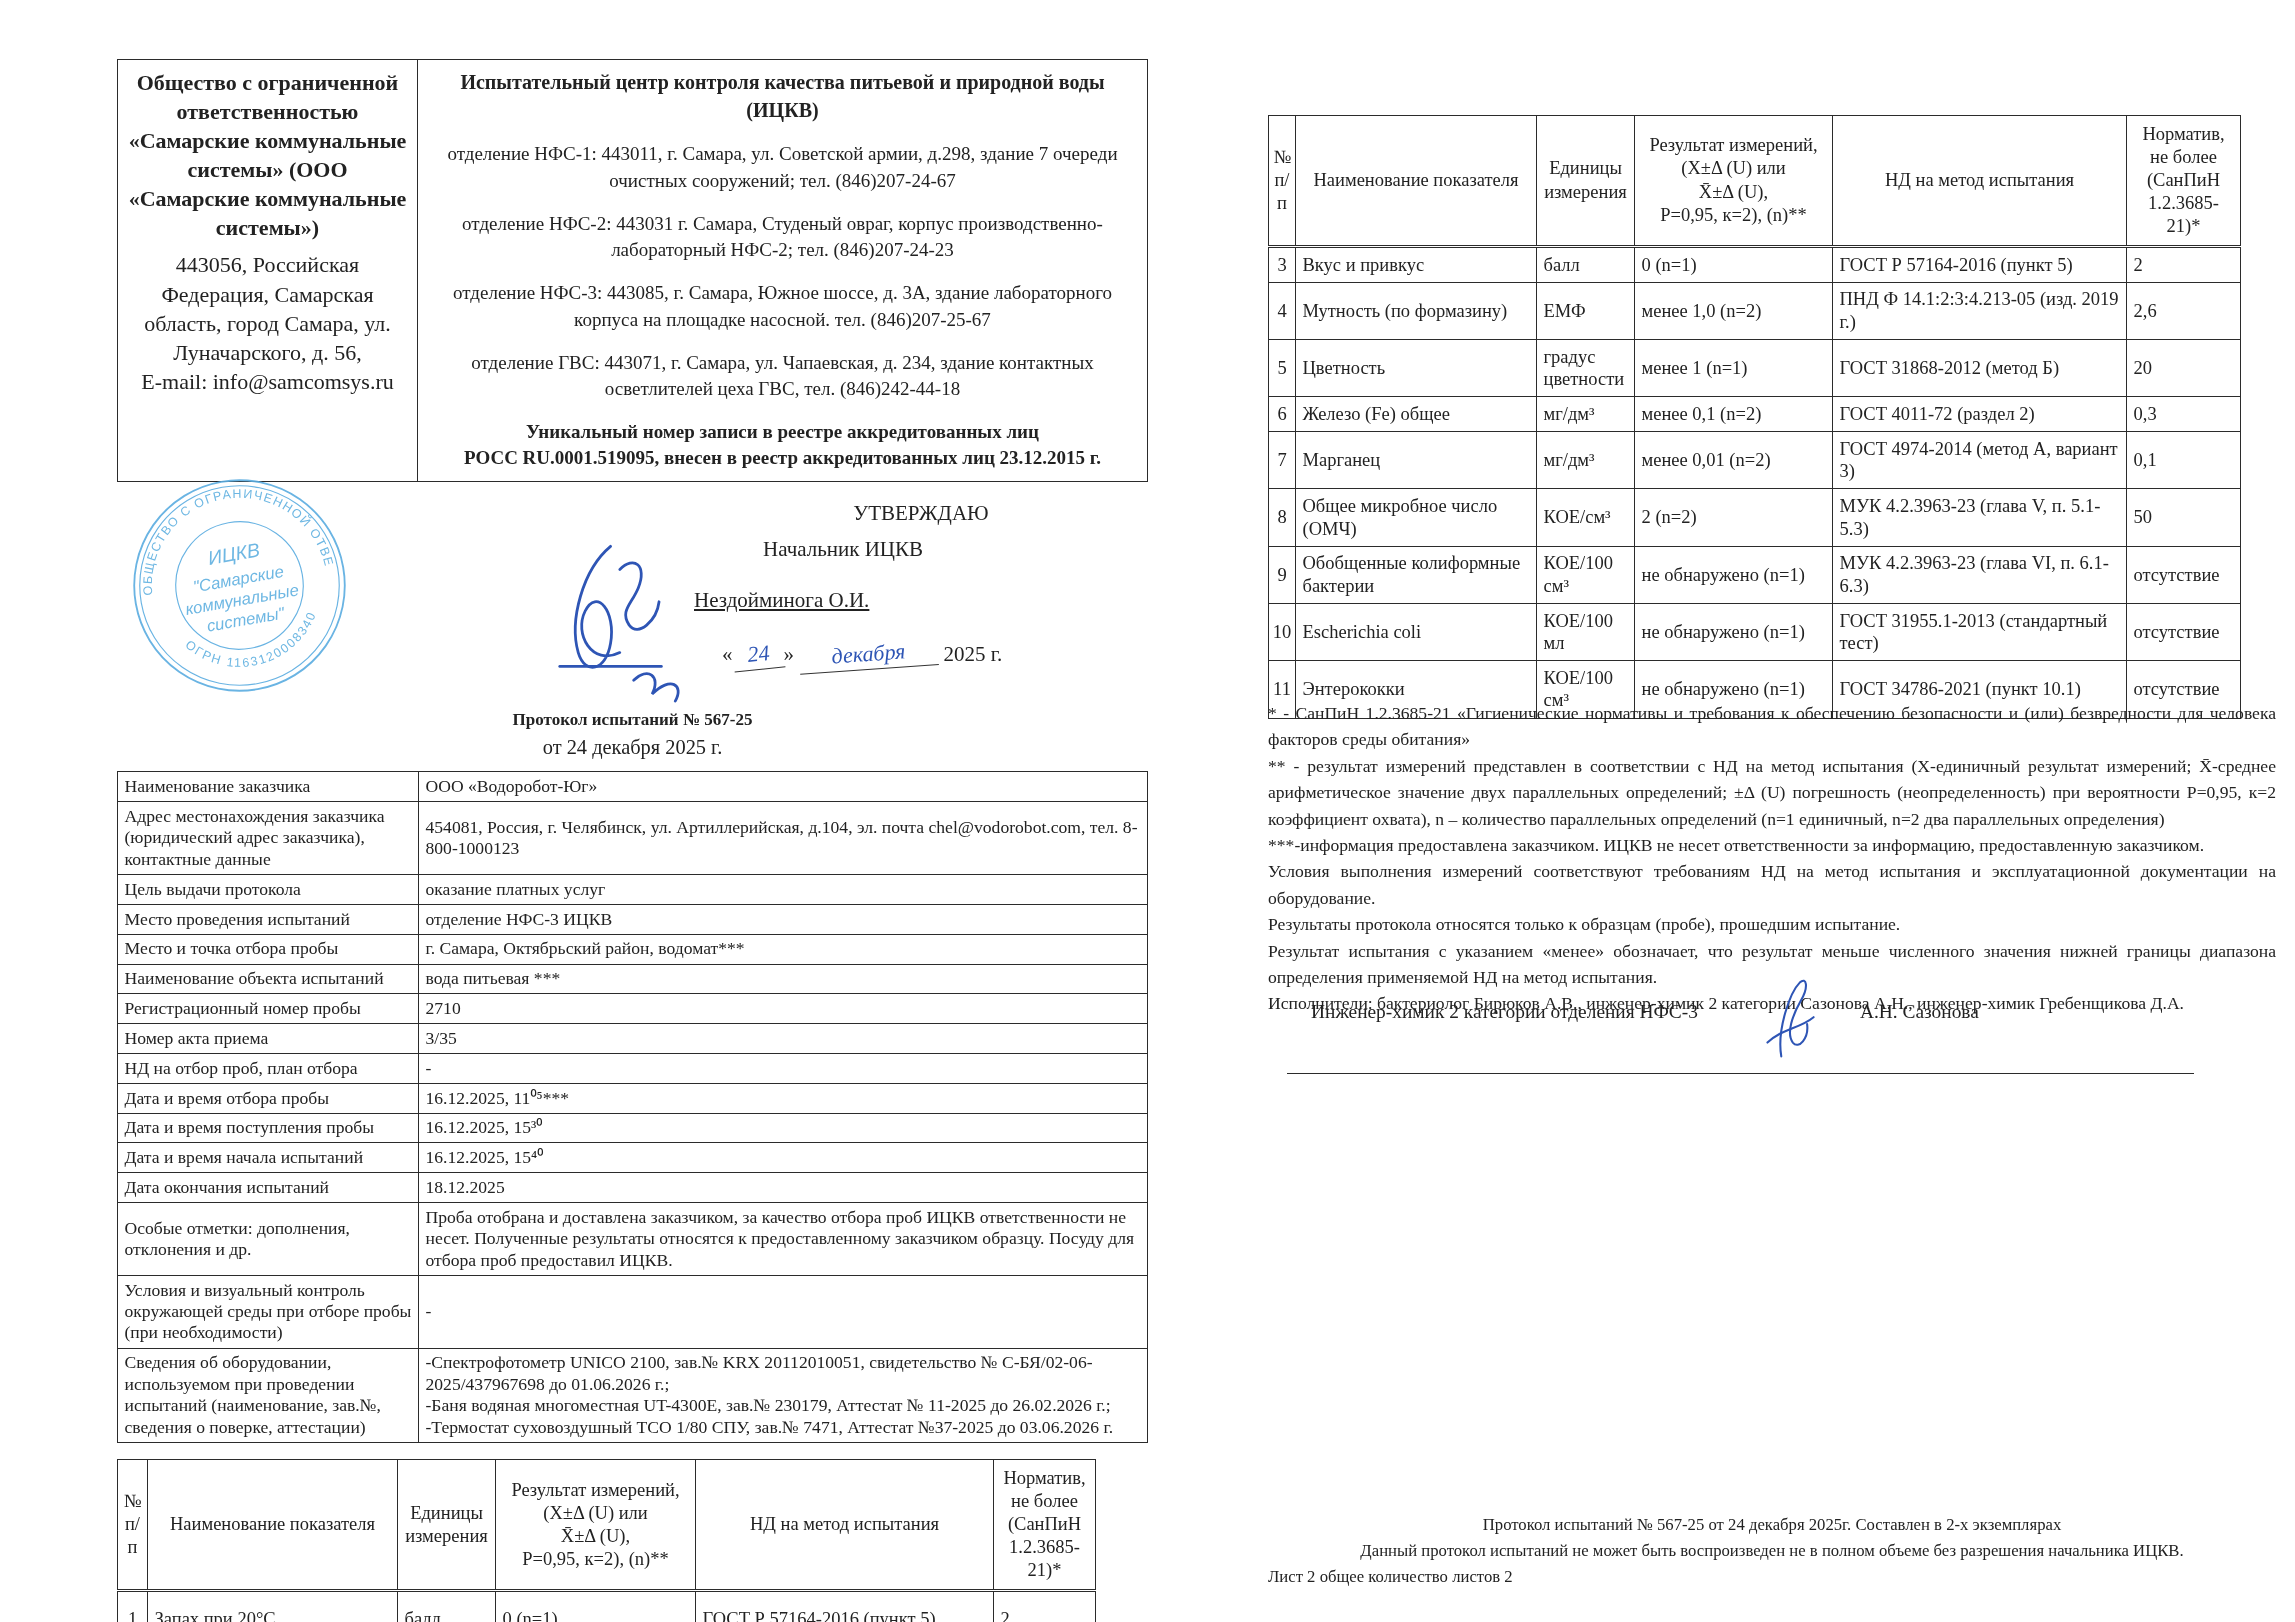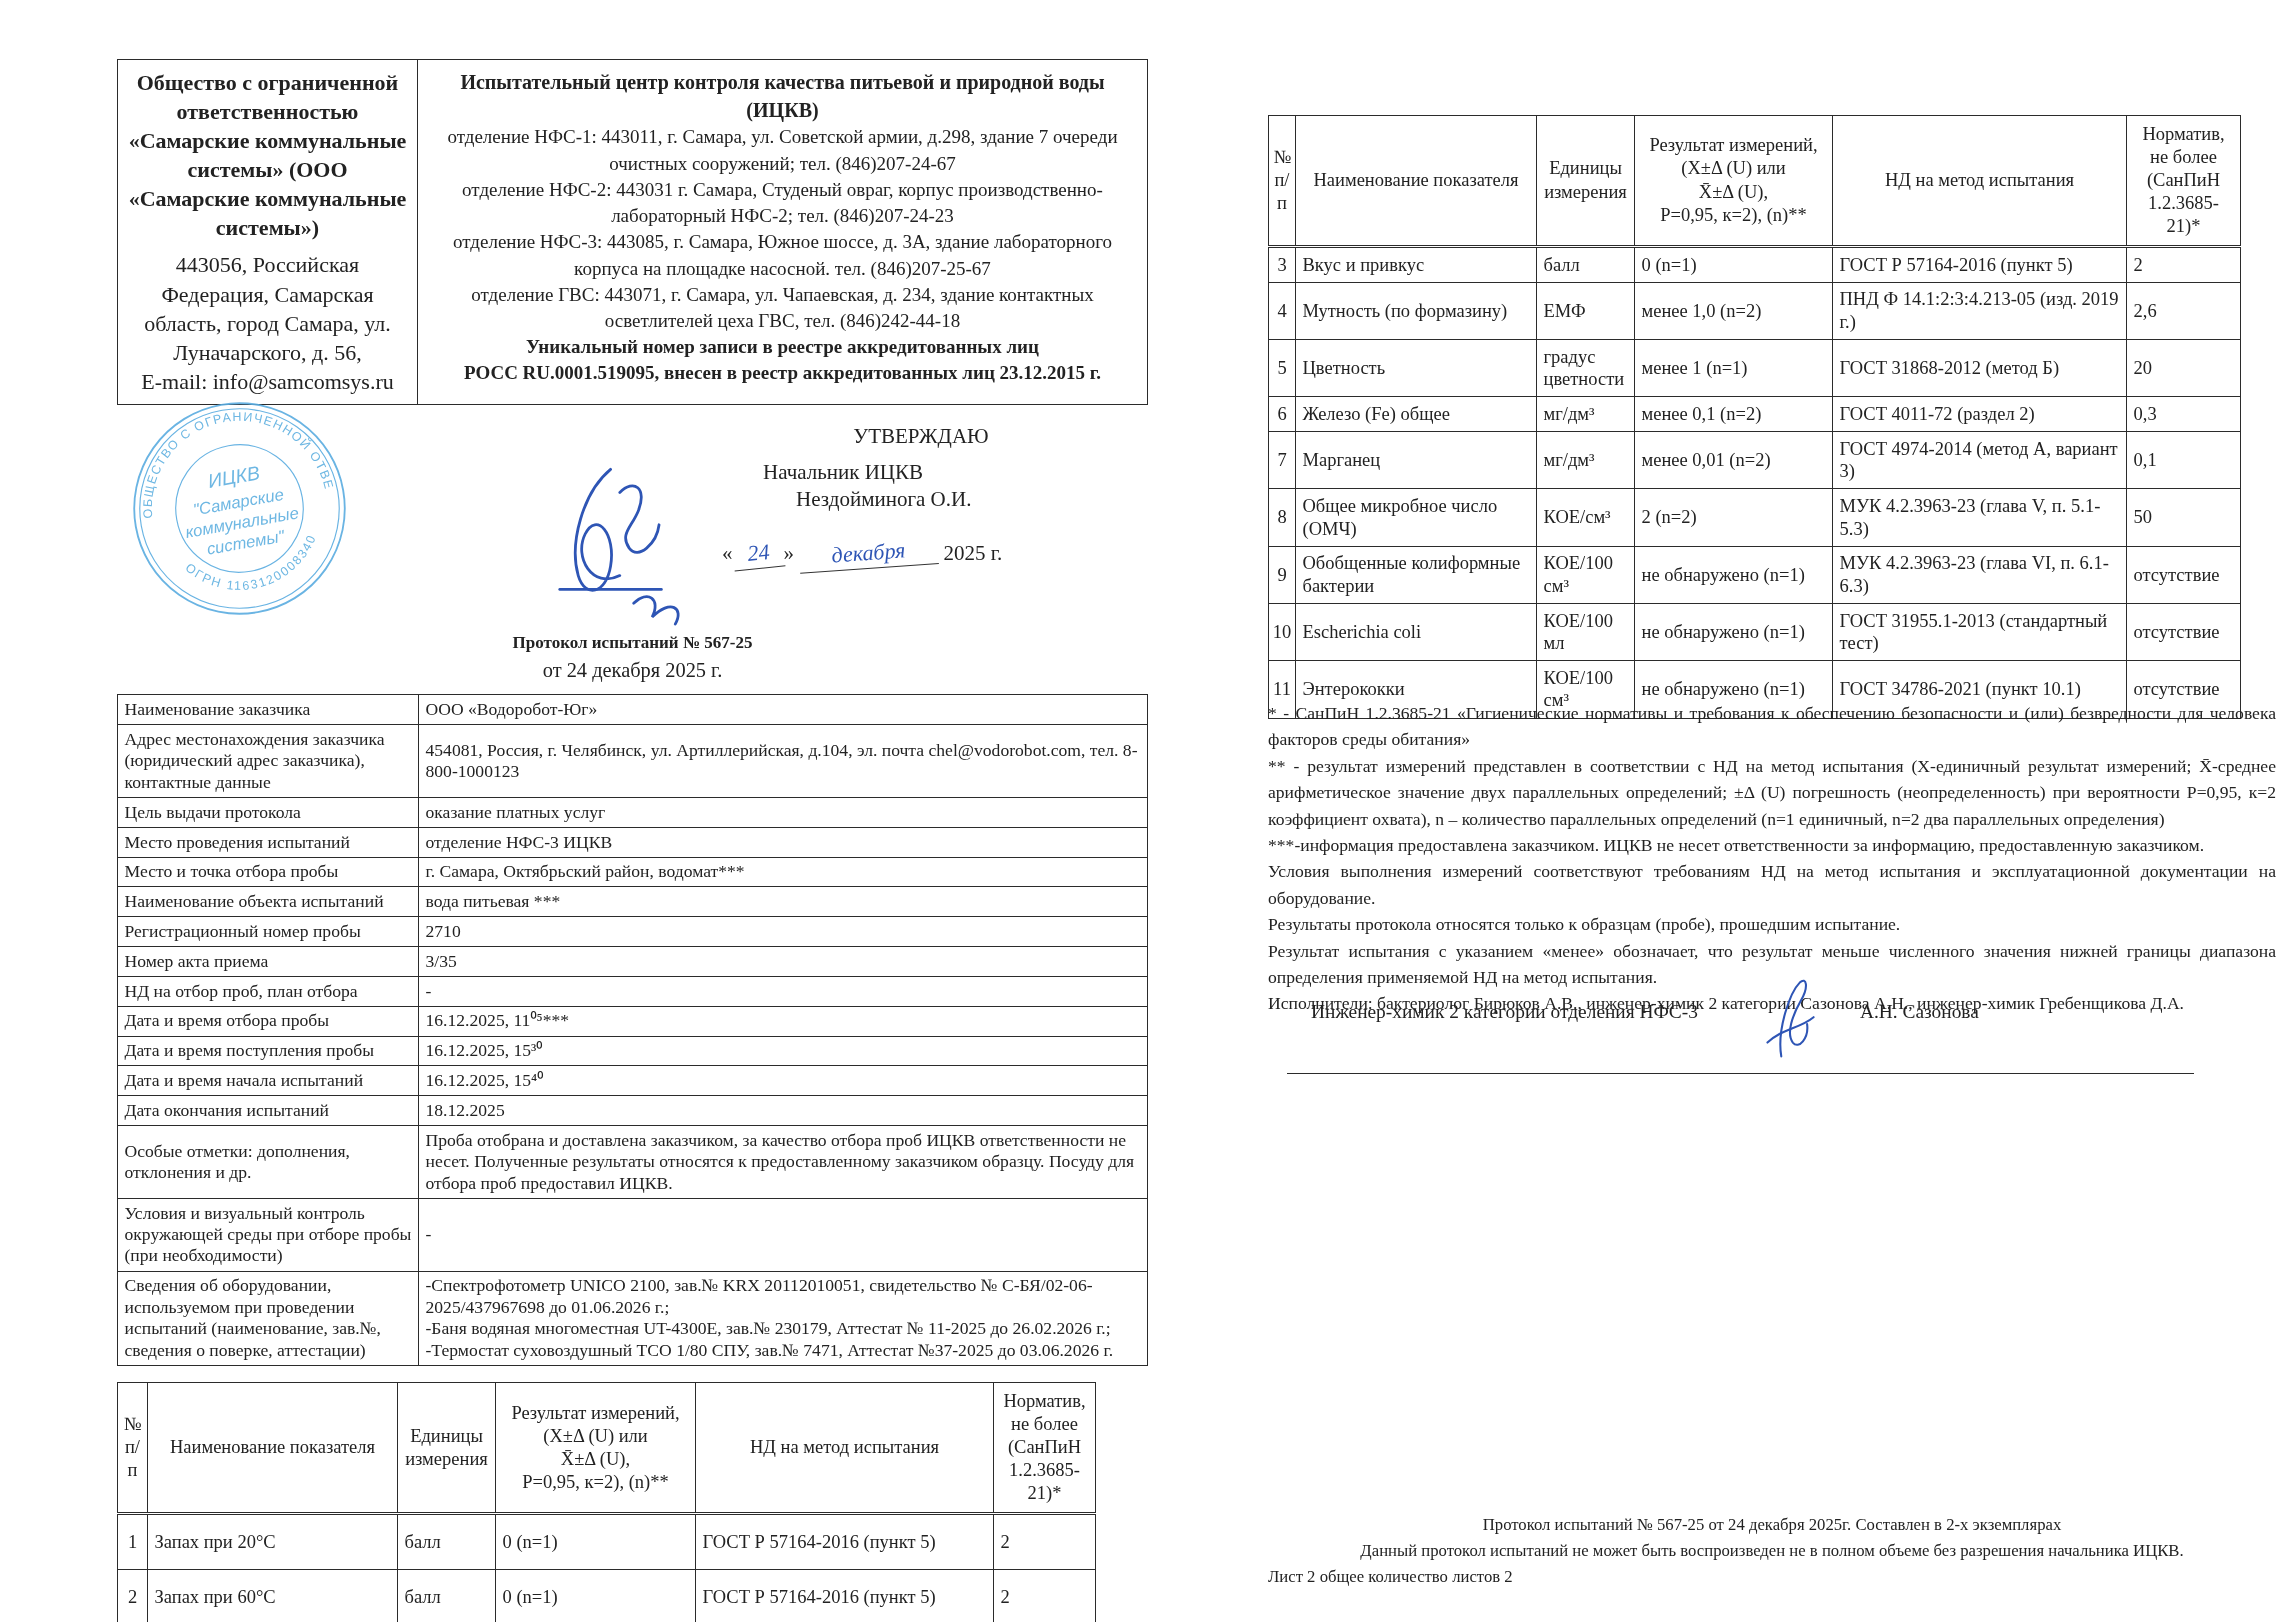--- a/index.html
+++ b/index.html
@@ -12,31 +12,31 @@
   
   .org-header { display:flex; border:1.9px solid #2b2b2b; width:1031px; }
   .org-left { width:300px; border-right:1.9px solid #2b2b2b; padding:8.3px 6.5px;
               text-align:center; font-size:22px; line-height:1.32; }
   .org-left .org-name { font-weight:bold; }
   .org-left .org-addr { font-weight:normal; margin-top:8px; }
   .org-left .org-email { font-weight:normal; }
   .org-right { flex:1; padding:9.3px 12px; text-align:center; font-size:19px; line-height:1.38; }
   .org-right .c-title { font-weight:bold; font-size:20px; }
   .org-right .c-sub { margin-top:0.9px; }
-  .org-right [data-list] p { margin:0; }
+  .org-right [data-list] p { margin:17px; }
   .org-right .c-bold { font-weight:bold; }
 
   
   .approve-zone { position:relative; height:217px; }
   .stamp { position:absolute; left:14px; top:-4.6px; width:217px; height:217px; opacity:.9;
            transform:rotate(-10deg); }
   .approve { position:absolute; right:56px; top:18.5px; width:398px; font-size:21px; line-height:1.3; }
   .approve .a-title { text-align:center; padding-left:56px; }
   .approve .a-role { margin-top:8px; padding-left:69px; }
-  .approve .a-person { text-align:center; padding-right:18.5px; }
+  .approve .a-person { margin-top:24px; text-align:left; padding-right:18.5px;text-decoration:underline; }
   .approve .a-date { margin-top:26px; padding-left:28px; white-space:nowrap; }
   .hand { font-style:italic; color:#2e55b5; font-size:22px; }
   .u-day { display:inline-block; min-width:51px; text-align:center; border-bottom:1.4px solid #333; transform:rotate(-6deg); }
   .u-month { display:inline-block; min-width:139px; text-align:center; border-bottom:1.4px solid #333; transform:rotate(-4deg); }
   .sig-main { position:absolute; left:-153px; top:14px; }
 
   
   .proto-title { text-align:center; margin-top:11px; font-size:17px; font-weight:bold; }
   .proto-sub { text-align:center; margin-top:6.5px; font-size:20.4px; }
 

